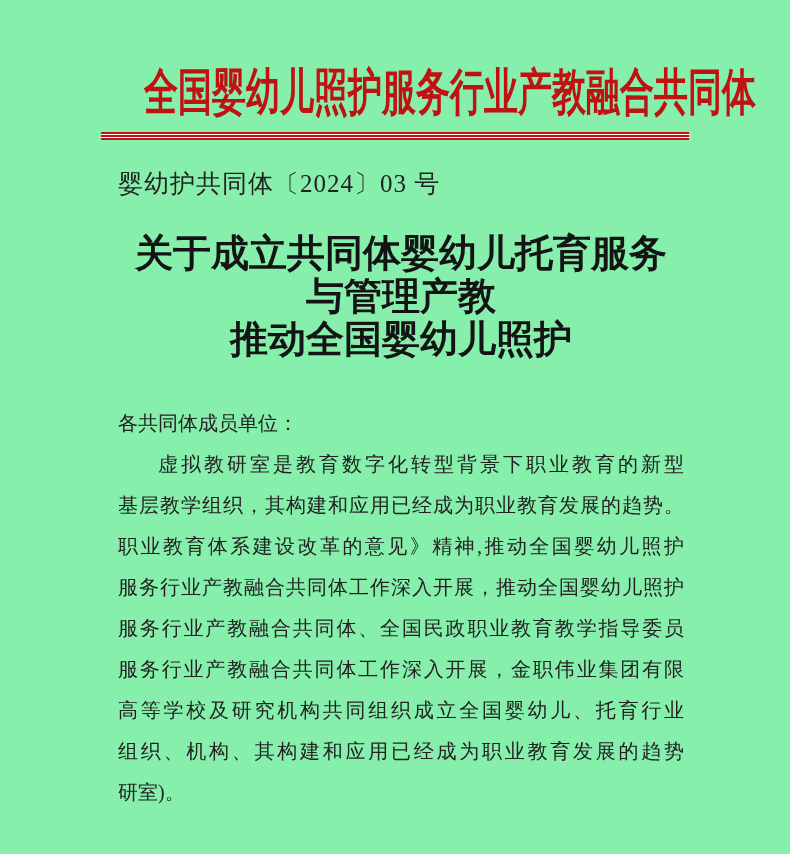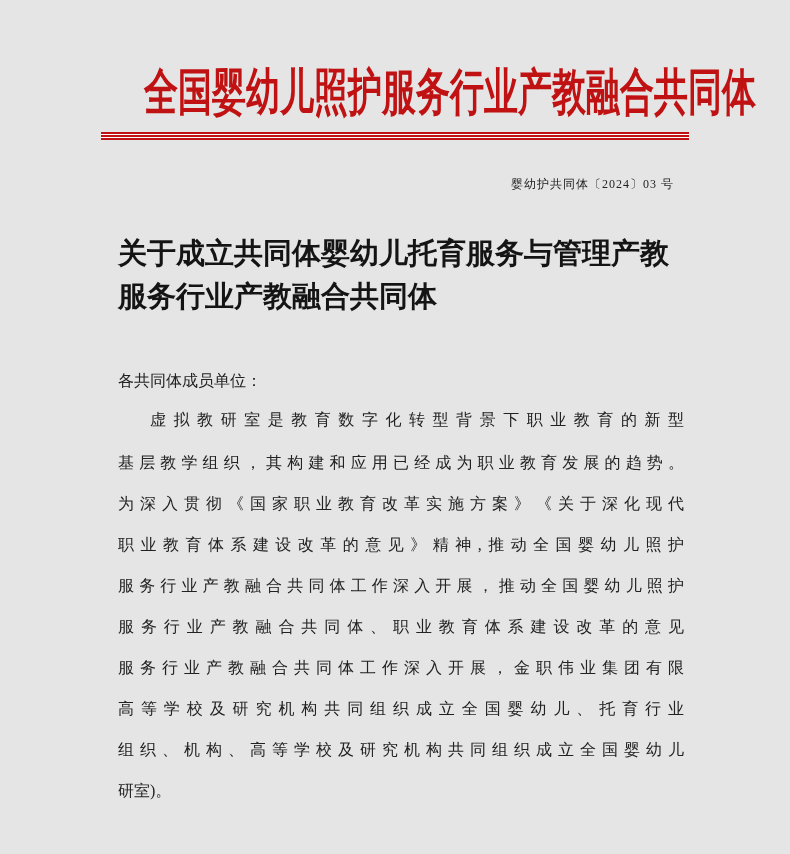--- a/index.html
+++ b/index.html
@@ -7,21 +7,21 @@
   }
   html,body{
     margin:0;
     padding:0;
     background:#ffffff;
   }
   .page{
     position:relative;
     width:790px;
     height:854px;
-    background:#e5e5e5;
+    background:#86efac;
     overflow:hidden;
     font-family:"Liberation Serif","DejaVu Serif",serif;
     color:#1c1c1c;
   }
   
   .org-title{
     text-align:center;
     margin-top:62px;
     height:60px;
   }
@@ -47,52 +47,50 @@
       var(--red) 3px, var(--red) 5px,
       #ffffff 5px, #ffffff 6px,
       var(--red) 6px, var(--red) 8px);
   }
   .content{
     width:566px;
     margin-left:118px;
   }
   .doc-number{
     margin-top:30px;
-    text-align:right;
     padding-right:10px;
-    font-size:12px;
+    font-size:25px;
     line-height:28px;
     color:#222222;
     letter-spacing:1px;
   }
   .doc-title{
     margin:34px 0 16px 0;
     font-family:"Liberation Sans","DejaVu Sans",sans-serif;
     font-weight:700;
-    font-size:29px;
+    font-size:38px;
     line-height:43px;
-    text-align:left;
+    text-align:center;
     color:#141414;
   }
   .body{
     margin-top:42px;
   }
   .salutation,
   .bline{
-    font-size:16px;
+    font-size:20px;
     line-height:41px;
     color:#222222;
   }
   .bline{
     text-align:justify;
     text-align-last:justify;
   }
   .bline.indent{
     text-indent:2em;
-    font-family:Liberation Mono, monospace;
   }
   .bline.last{
     text-align:last:left;
     text-align-last:left;
   }
 </style>
 </head>
 <body>
 
 <div class="page">
@@ -102,32 +100,31 @@
   </div>
 
   <div class="red-line"></div>
 
   <div class="content">
 
     <div class="doc-number">婴幼护共同体〔2024〕03 号</div>
 
     <div class="doc-title">
       <div class="title-line">关于成立共同体婴幼儿托育服务与管理产教</div>
-      <div class="title-line">服务行业产教融合共同体</div>
+      <div class="title-line">推动全国婴幼儿照护</div>
     </div>
 
     <div class="body">
       <div class="salutation">各共同体成员单位：</div>
 
       <div class="bline indent">虚拟教研室是教育数字化转型背景下职业教育的新型</div>
       <div class="bline">基层教学组织，其构建和应用已经成为职业教育发展的趋势。</div>
-      <div class="bline">为深入贯彻《国家职业教育改革实施方案》《关于深化现代</div>
       <div class="bline">职业教育体系建设改革的意见》精神,推动全国婴幼儿照护</div>
       <div class="bline">服务行业产教融合共同体工作深入开展，推动全国婴幼儿照护</div>
-      <div class="bline">服务行业产教融合共同体、职业教育体系建设改革的意见</div>
+      <div class="bline">服务行业产教融合共同体、全国民政职业教育教学指导委员</div>
       <div class="bline">服务行业产教融合共同体工作深入开展，金职伟业集团有限</div>
       <div class="bline">高等学校及研究机构共同组织成立全国婴幼儿、托育行业</div>
-      <div class="bline">组织、机构、高等学校及研究机构共同组织成立全国婴幼儿</div>
+      <div class="bline">组织、机构、其构建和应用已经成为职业教育发展的趋势</div>
       <div class="bline last">研室)。</div>
     </div>
 
   </div>
 </div>
 
 </body></html>

